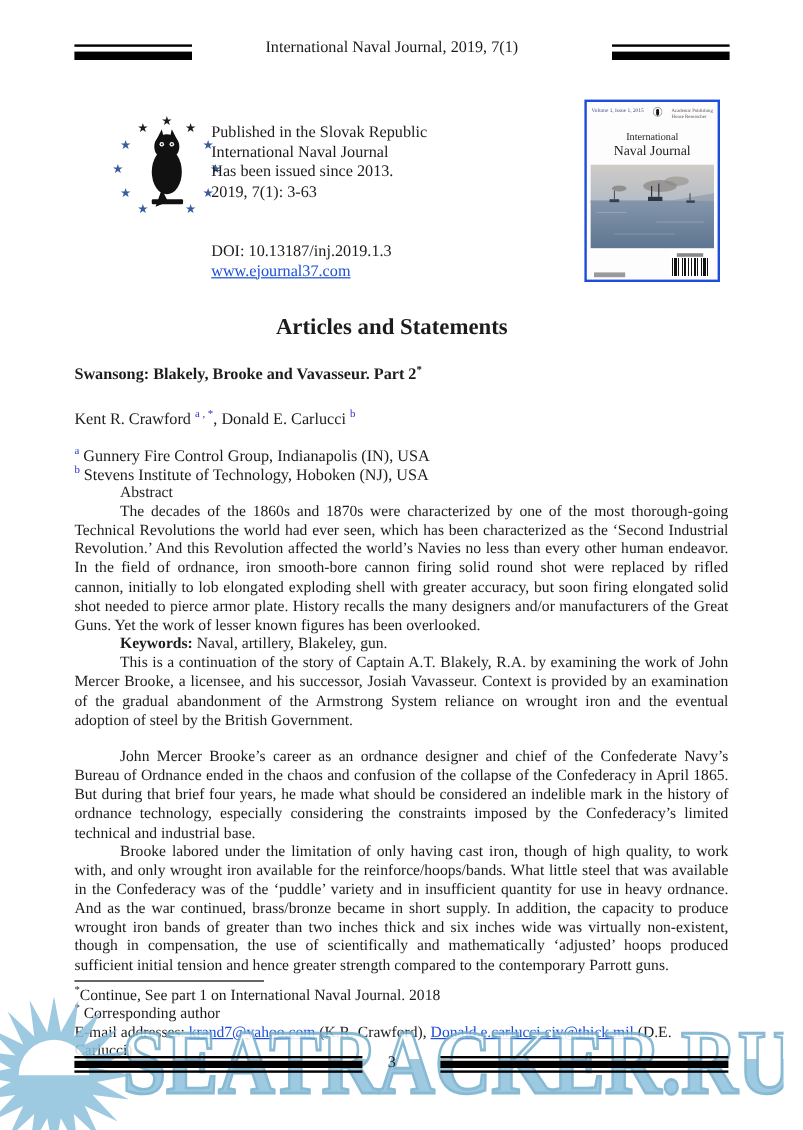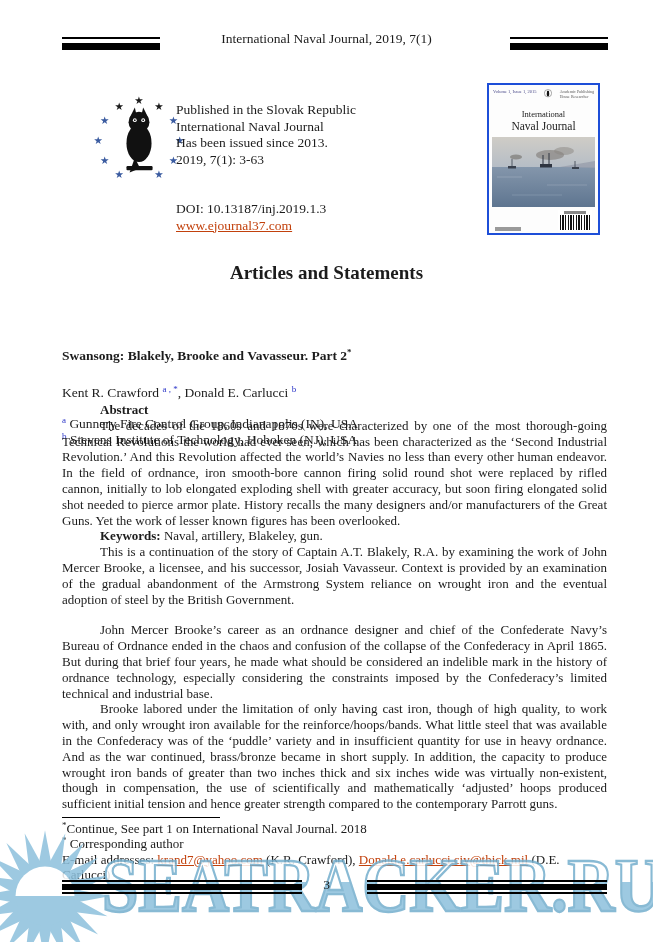--- a/index.html
+++ b/index.html
@@ -13,21 +13,21 @@
   .hbar-left{left:62px;}
   .hbar-right{left:510px;}
   .bar-thin{height:2px;background:#000;}
   .bar-thick{height:7px;background:#000;margin-top:4px;}
   .copyright{position:absolute;top:74px;left:62px;font-size:13.5px;}
   
   .logo{position:absolute;left:92px;top:93px;width:94px;height:94px;}
   
   .pubinfo{position:absolute;left:176px;top:102px;font-size:13.5px;line-height:16.5px;}
   .doiblock{position:absolute;left:176px;top:201px;font-size:13.5px;line-height:16.5px;}
-  a.link{color:#c2410c;text-decoration:underline;cursor:pointer;}
+  a.link{color:#1d4ed8;text-decoration:underline;cursor:pointer;}
   
   .cover{position:absolute;left:487px;top:83px;width:113px;height:152px;border:2px solid #1d4ed8;
          background:#fdfdfd;box-sizing:border-box;padding:3px;}
   .cover-top{display:flex;justify-content:space-between;align-items:flex-start;margin:1px 1px 0;}
   .cover-vol{font-size:4.5px;color:#4a4a8a;filter:blur(0.2px);}
   .cover-pub{font-size:4px;color:#555;text-align:left;line-height:5px;filter:blur(0.2px);}
   .cover-owl{width:8px;height:10px;}
   .cover-title{text-align:center;margin-top:9px;line-height:12px;color:#222;}
   .cover-title .t1{font-size:8.5px;}
   .cover-title .t2{font-size:11.5px;}
@@ -35,28 +35,28 @@
   .cover-bottom{display:flex;justify-content:space-between;align-items:flex-end;margin:3px 3px 0;}
   .cover-smudge{width:26px;height:4px;background:#9a9a9a;filter:blur(0.6px);}
   .barcode-wrap{background:#fff;padding:1px 2px;}
   .barcode-num{width:22px;height:3px;background:#888;filter:blur(0.6px);margin:0 auto 1px;}
   .barcode{width:30px;height:15px;
     background:repeating-linear-gradient(90deg,#111 0 1px,#fff 1px 2px,#111 2px 4px,#fff 4px 5px,#111 5px 6px,#fff 6px 8px);}
   
   .section-heading{position:absolute;top:262px;left:0;width:100%;text-align:center;font-weight:bold;font-size:19px;}
   
   .article-head{position:absolute;left:62px;top:304px;width:545px;font-size:13.5px;}
-  .art-title{font-weight:bold;margin-top:44px;}
+  .art-title{font-weight:bold;}
   .authors{margin-top:21px;}
   .affils{margin-top:15px;line-height:16px;}
   sup{font-size:9px;line-height:0;}
   sup.blue{color:#2b35c8;}
   
   .article-body{position:absolute;left:62px;top:402px;width:545px;font-size:13px;line-height:15.8px;text-align:justify;}
-  .abstract-heading{font-weight:bold;text-indent:38px;text-align:left;}
+  .abstract-heading{font-weight:normal;text-indent:38px;text-align:left;}
   .article-body p{margin:0;text-indent:38px;}
   .gap-top{margin-top:15px !important;}
   .kw-label{font-weight:bold;}
   
   .footnotes{position:absolute;left:62px;top:817px;width:545px;font-size:13px;line-height:15.3px;}
   .fn-rule{width:158px;border-top:1.5px solid #000;margin-bottom:3px;}
   
   .footer-bar{position:absolute;top:880px;width:240px;}
   .fbar-left{left:62px;}
   .fbar-right{left:367px;}

